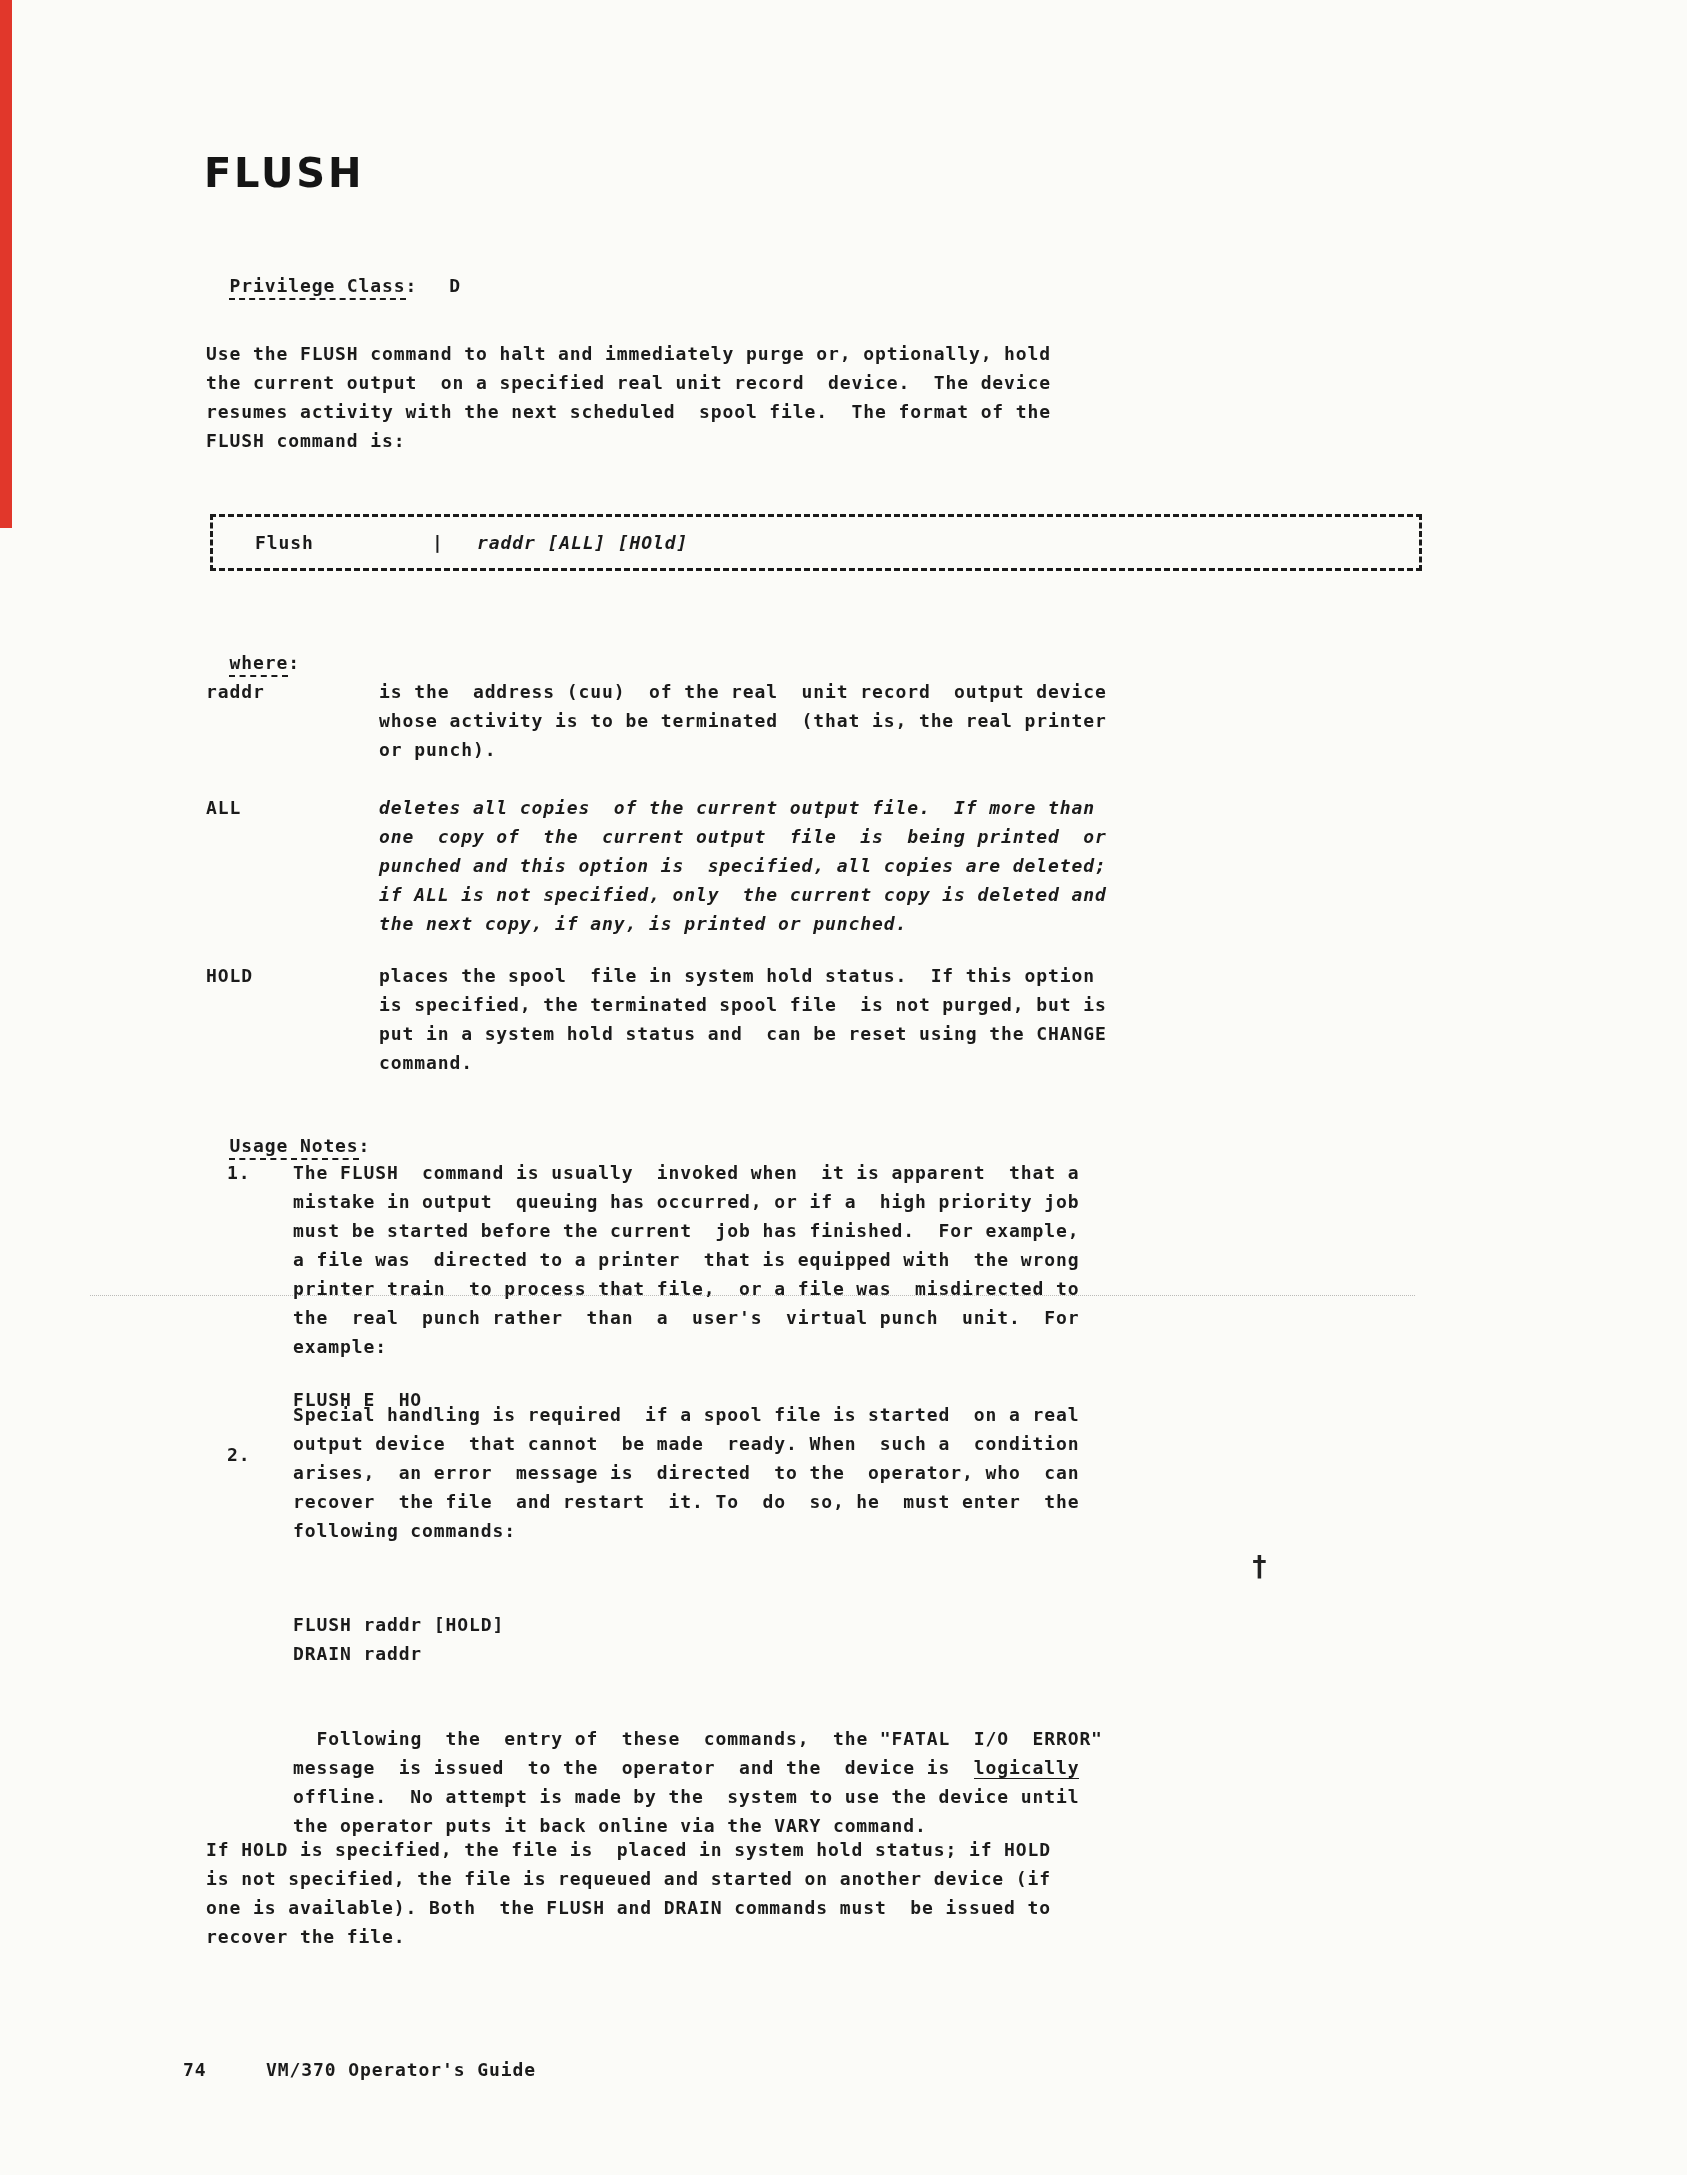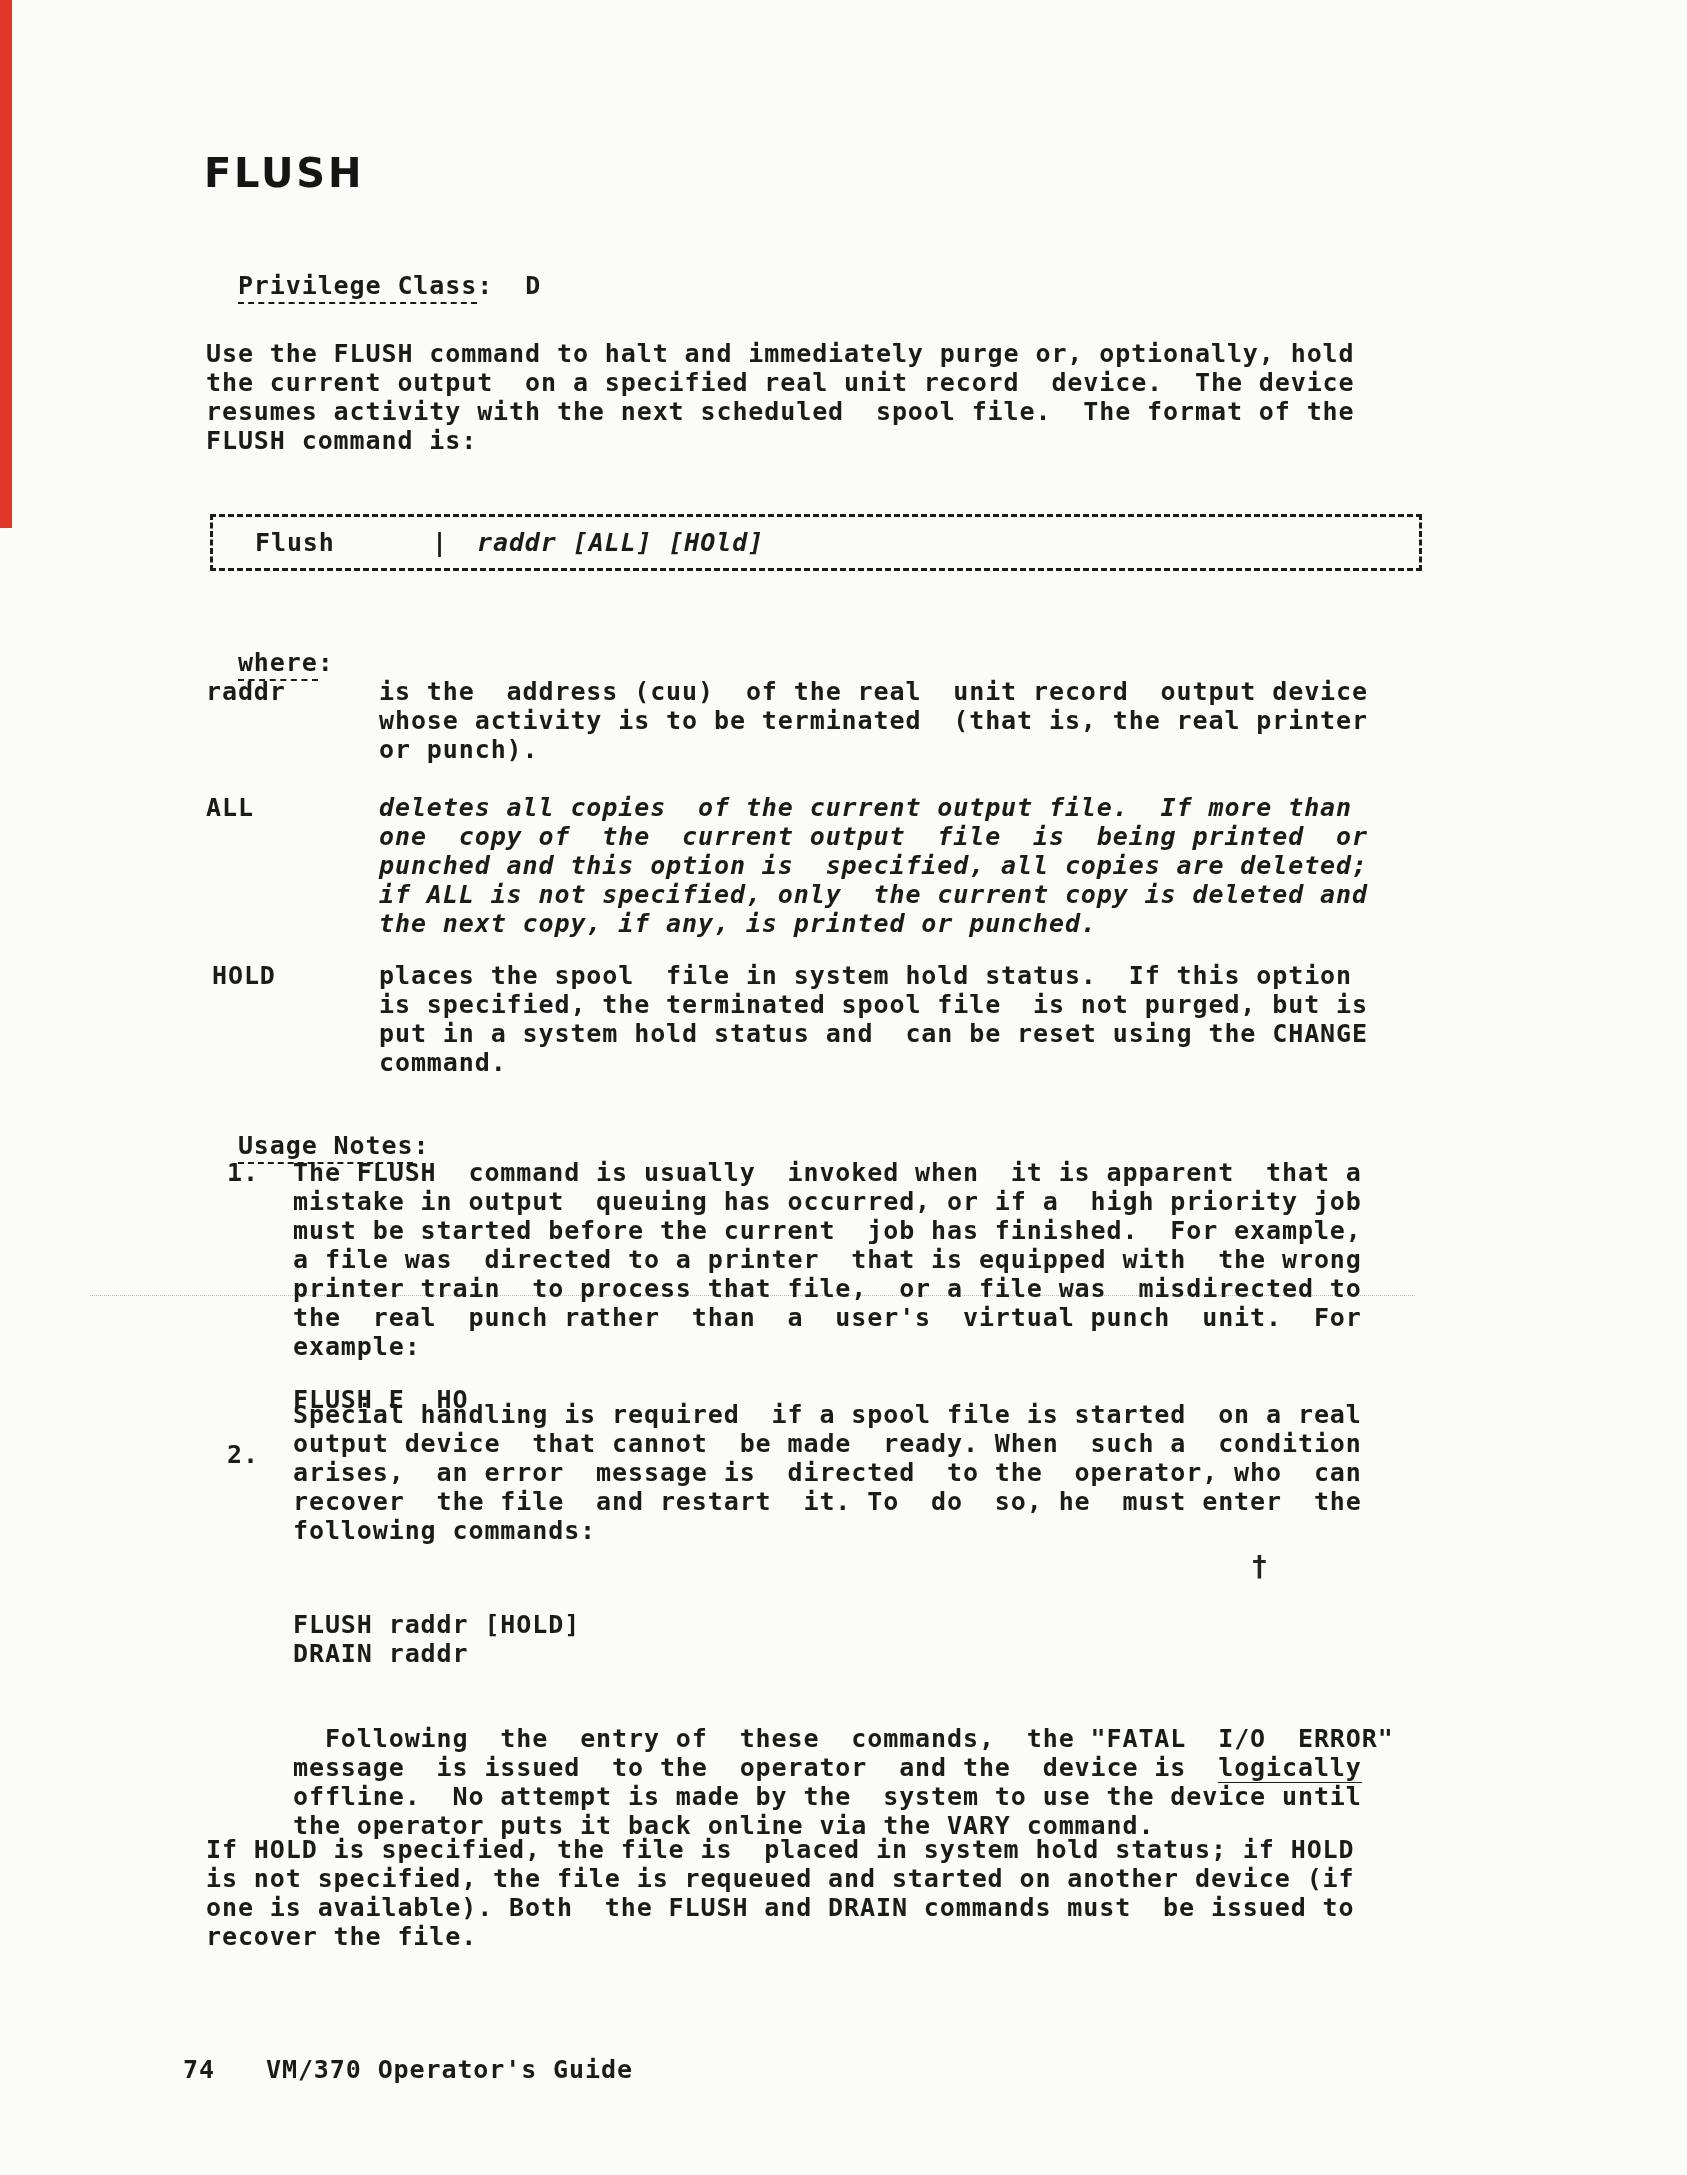--- a/index.html
+++ b/index.html
@@ -3,21 +3,21 @@
 <meta charset="utf-8">
 <style>
   html,body{margin:0;padding:0;}
   body{
     width:1687px;height:2176px;position:relative;
     background:#fbfbf8;overflow:hidden;
     font-family:"DejaVu Sans Mono","Liberation Mono",monospace;
     font-weight:bold;color:#1b1b1b;
   }
   .abs{position:absolute;}
-  .mono{font-size:25px;line-height:29px;letter-spacing:0.9px;white-space:pre-wrap;}
+  .mono{font-size:18px;line-height:29px;letter-spacing:0.9px;white-space:pre-wrap;}
   .title{
     font-family:"DejaVu Sans","Liberation Sans",sans-serif;
     font-size:40px;font-weight:bold;letter-spacing:2.8px;color:#151515;
   }
   .u{border-bottom:2.8px dashed #1b1b1b;padding-bottom:1.9px;}
   .gap{margin-left:32px;}
   .box{border:3.8px dashed #1b1b1b;background:transparent;}
   .em-u{border-bottom:1.9px solid #1b1b1b;}
   .redstrip{background:#e1372b;}
   .artifact{border-top:1.9px dotted rgba(70,70,70,0.35);height:0;}
@@ -54,21 +54,21 @@
 whose activity is to be terminated  (that is, the real printer
 or punch).</div>
 
 <div class="abs mono" style="left:206px;top:793px;">ALL</div>
 <div class="abs mono" style="left:379px;top:793px;width:1069px;font-style:italic;">deletes all copies  of the current output file.  If more than
 one  copy of  the  current output  file  is  being printed  or
 punched and this option is  specified, all copies are deleted;
 if ALL is not specified, only  the current copy is deleted and
 the next copy, if any, is printed or punched.</div>
 
-<div class="abs mono" style="left:206px;top:961px;margin-left:6px;">HOLD</div>
+<div class="abs mono" style="left:206px;top:961px;">HOLD</div>
 <div class="abs mono" style="left:379px;top:961px;width:1069px;">places the spool  file in system hold status.  If this option
 is specified, the terminated spool file  is not purged, but is
 put in a system hold status and  can be reset using the CHANGE
 command.</div>
 
 <div class="abs mono" style="left:206px;top:1102px;">
   <span class="u">Usage Notes</span><span>:</span>
 </div>
 
 <div class="abs mono" style="left:227px;top:1158px;">1.</div>

